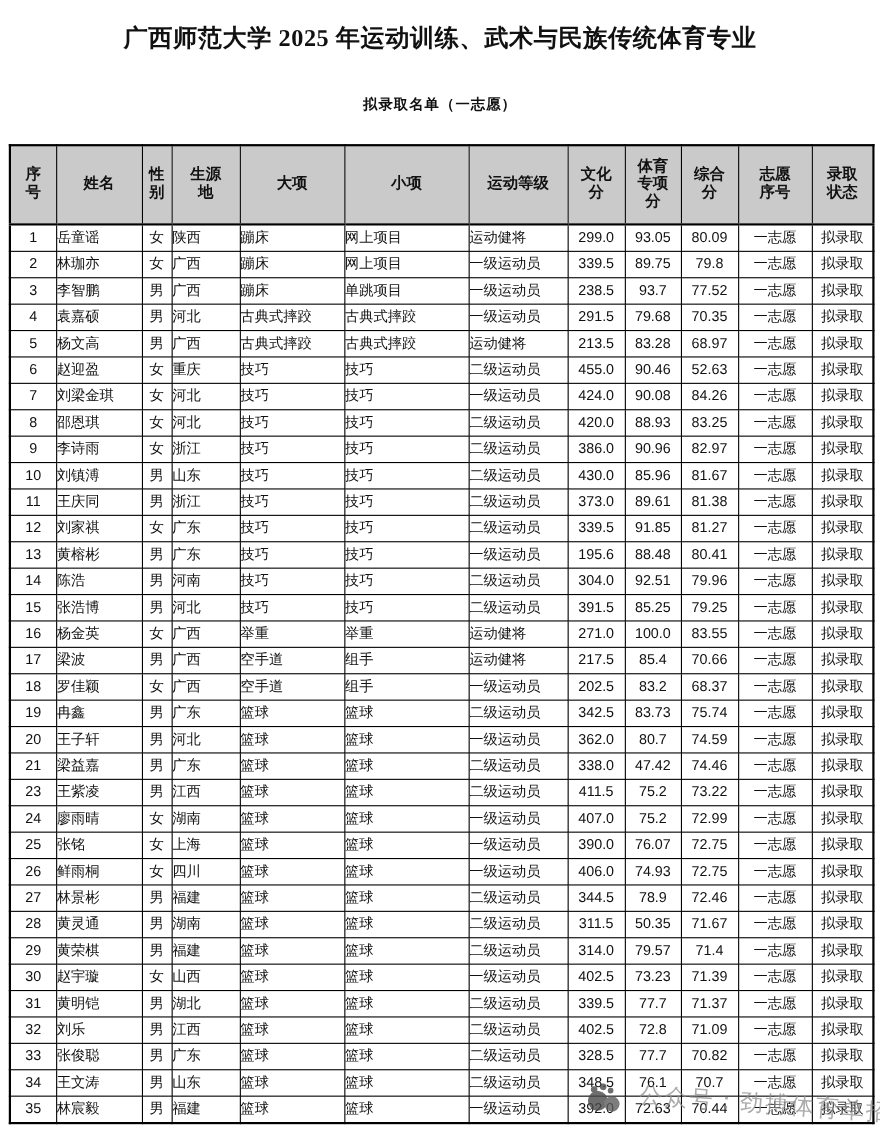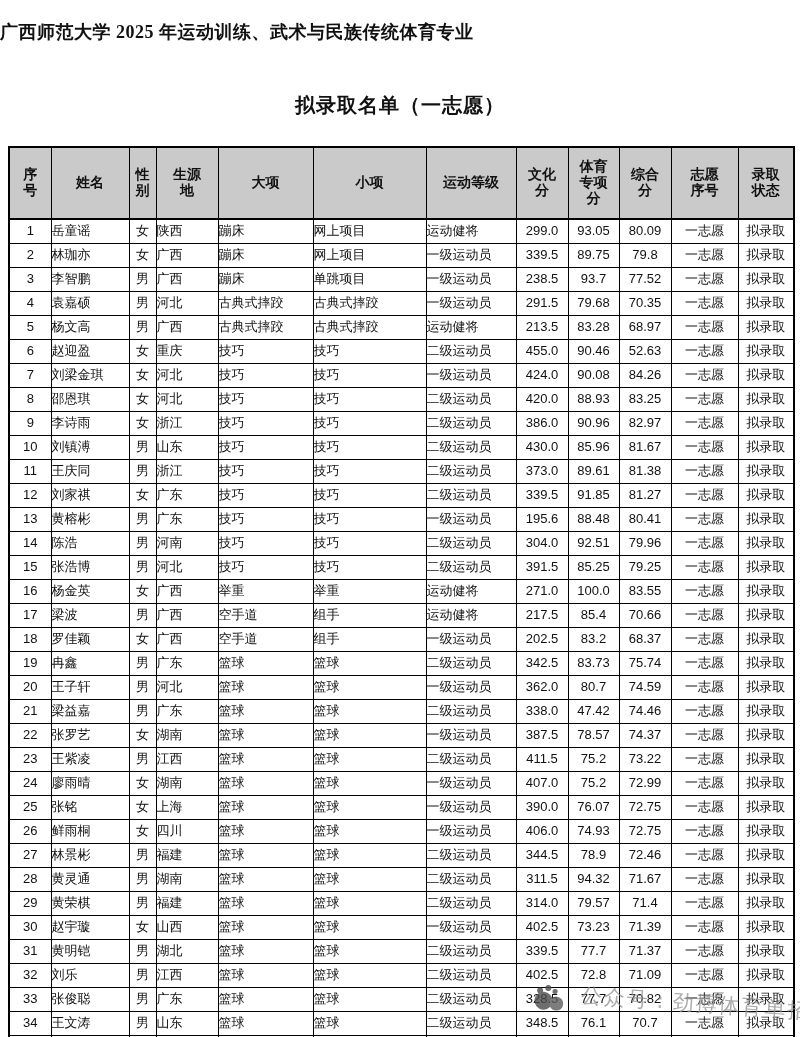--- a/index.html
+++ b/index.html
@@ -5,32 +5,33 @@
   html,body{margin:0;padding:0;}
   body{
     width:800px;height:1037px;
     background:#ffffff;
     position:relative;
     overflow:hidden;
     font-family:"Liberation Serif","DejaVu Serif",serif;
     color:#111;
   }
   .doc-title{
+    text-align:center;
     font-weight:bold;
-    font-size:18px;
+    font-size:22px;
     letter-spacing:.5px;
     padding-top:20px;
     margin:0;
   }
   .doc-subtitle{
     text-align:center;
     font-weight:bold;
-    font-size:20px;
+    font-size:13px;
     letter-spacing:1px;
-    margin:48px 0 0 0;
+    margin:36px 0 0 0;
   }
   table.roster{
     margin:27px 0 0 8px;
     width:785px;
     table-layout:fixed;
     border-collapse:collapse;
     border:2px solid #000;
   }
   table.roster th, table.roster td{
     border:1px solid #000;
@@ -414,34 +415,20 @@
         <td class="al">篮球</td>
         <td class="al">篮球</td>
         <td class="al">二级运动员</td>
         <td class="ac num">338.0</td>
         <td class="ac num">47.42</td>
         <td class="ac num">74.46</td>
         <td class="ac">一志愿</td>
         <td class="ac">拟录取</td>
       </tr>
       <tr>
-        <td class="ac num">22</td>
-        <td class="al">张罗艺</td>
-        <td class="ac">女</td>
-        <td class="al">湖南</td>
-        <td class="al">篮球</td>
-        <td class="al">篮球</td>
-        <td class="al">一级运动员</td>
-        <td class="ac num">387.5</td>
-        <td class="ac num">78.57</td>
-        <td class="ac num">74.37</td>
-        <td class="ac">一志愿</td>
-        <td class="ac">拟录取</td>
-      </tr>
-      <tr>
         <td class="ac num">23</td>
         <td class="al">王紫凌</td>
         <td class="ac">男</td>
         <td class="al">江西</td>
         <td class="al">篮球</td>
         <td class="al">篮球</td>
         <td class="al">二级运动员</td>
         <td class="ac num">411.5</td>
         <td class="ac num">75.2</td>
         <td class="ac num">73.22</td>
@@ -506,21 +493,21 @@
       </tr>
       <tr>
         <td class="ac num">28</td>
         <td class="al">黄灵通</td>
         <td class="ac">男</td>
         <td class="al">湖南</td>
         <td class="al">篮球</td>
         <td class="al">篮球</td>
         <td class="al">二级运动员</td>
         <td class="ac num">311.5</td>
-        <td class="ac num">94.32</td>
+        <td class="ac num">50.35</td>
         <td class="ac num">71.67</td>
         <td class="ac">一志愿</td>
         <td class="ac">拟录取</td>
       </tr>
       <tr>
         <td class="ac num">29</td>
         <td class="al">黄荣棋</td>
         <td class="ac">男</td>
         <td class="al">福建</td>
         <td class="al">篮球</td>

